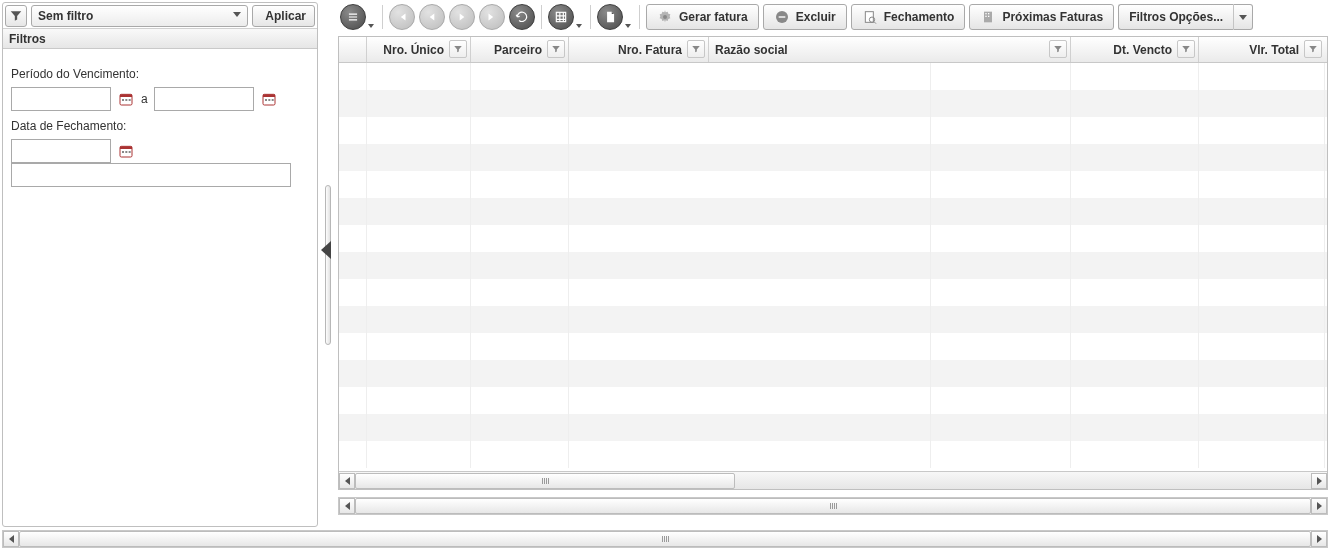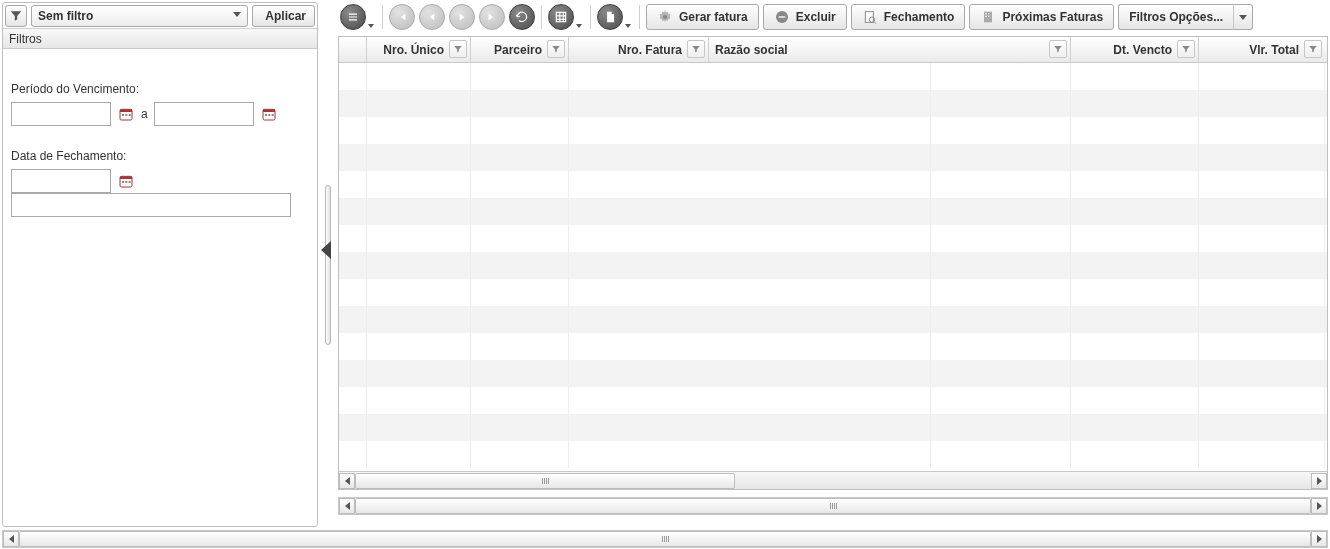--- a/index.html
+++ b/index.html
@@ -5,23 +5,23 @@
 html,body{margin:0;padding:0;font-family:Arial,Helvetica,sans-serif;font-size:12px;color:#333;background:#fff}
 *{box-sizing:border-box}
 .app{width:1330px;height:549px;position:relative}
 .left-panel{position:absolute;left:2px;top:2px;width:316px;height:525px;border:1px solid #bfbfbf;border-radius:3px;background:#fff}
 .filter-bar{height:26px;padding:2px;display:flex;align-items:center;gap:4px;border-bottom:1px solid #d0d0d0}
 .icon-btn{width:22px;height:22px;border:1px solid #a9a9a9;border-radius:3px;background:linear-gradient(#fff,#e6e6e6);display:flex;align-items:center;justify-content:center;cursor:pointer}
 .icon-btn svg{width:14px;height:14px}
 .filter-select{flex:1;height:22px;border:1px solid #a9a9a9;border-radius:3px;background:linear-gradient(#fff,#ececec);display:flex;align-items:center;padding:0 6px;font-weight:bold;position:relative;cursor:pointer}
 .filter-select .caret{position:absolute;right:6px;top:6px;border-left:4px solid transparent;border-right:4px solid transparent;border-top:5px solid #555}
 .apply-btn{height:22px;border:1px solid #a9a9a9;border-radius:3px;background:linear-gradient(#fff,#e6e6e6);display:flex;align-items:center;gap:4px;padding:0 8px;font-weight:bold;cursor:pointer}
-.section-header{height:20px;background:linear-gradient(#f9f9f9,#e6e6e6);border-bottom:1px solid #c9c9c9;font-weight:normal;padding:3px 6px}
+.section-header{height:20px;background:linear-gradient(#f9f9f9,#e6e6e6);border-bottom:1px solid #c9c9c9;font-weight:bold;padding:3px 6px}
 .filter-body{padding:10px 8px}
-.fld-label{margin:23px 0 6px 0}
+.fld-label{margin:8px 0 6px 0}
 .row{display:flex;align-items:center;gap:6px}
 .text-input{border:1px solid #a9a9a9;height:24px;padding:2px 4px;background:#fff;font-size:12px}
 .date-input{width:100px}
 .cal-icon{width:18px;height:18px;display:inline-flex;align-items:center;justify-content:center;cursor:pointer}
 .cal-icon svg{width:16px;height:16px}
 .full-input{width:280px}
 .small-num{width:100px;text-align:right}
 .search-ic{width:20px;height:20px;display:inline-flex;align-items:center;justify-content:center;cursor:pointer}
 .name-input{width:154px}
 .splitter{position:absolute;left:320px;top:2px;width:16px;height:525px;display:flex;align-items:center;justify-content:center}

